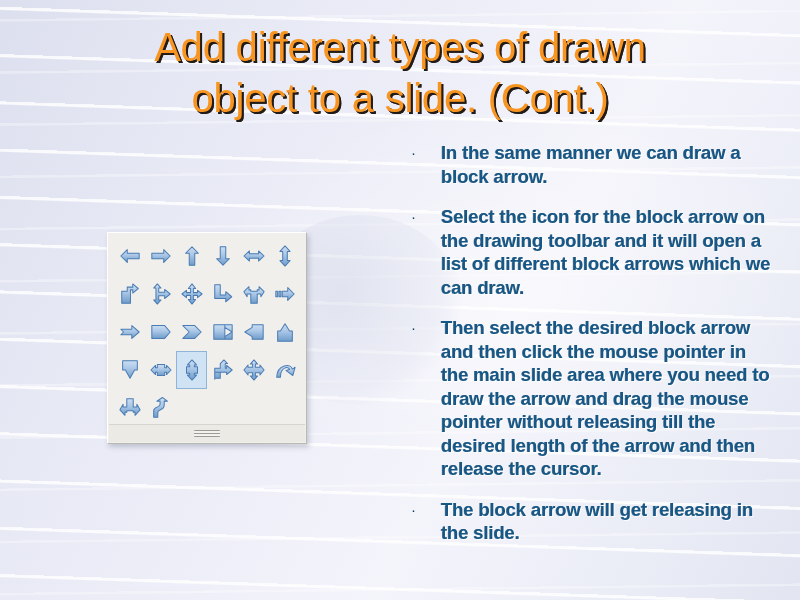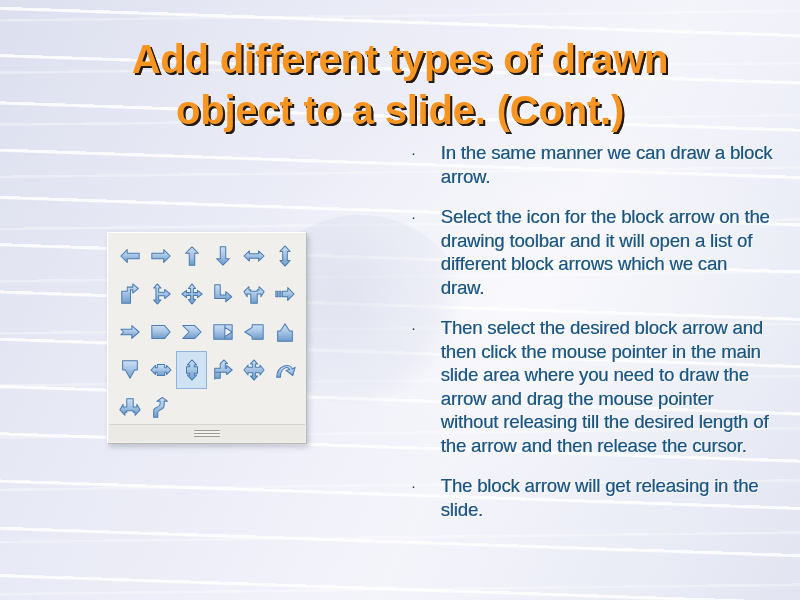--- a/index.html
+++ b/index.html
@@ -53,25 +53,25 @@
     left: 255px; top: 215px;
     width: 210px; height: 190px;
     border-radius: 50%;
     background: radial-gradient(circle at 42% 40%, rgba(205,210,228,0.45), rgba(210,215,232,0.22) 58%, rgba(255,255,255,0) 72%);
     pointer-events: none;
   }
 
   
   #title {
     position: absolute;
-    left: 40px; top: 34px;
+    left: 40px; top: 22px;
     width: 720px;
     text-align: center;
     font-size: 40px;
-    font-weight: bold;
+    font-weight: normal;
     line-height: 1.28;
     color: #F89521;
     text-shadow: 2px 2px 0 #221b17, 2px 2px 0 #221b17;
     letter-spacing: -0.2px;
     white-space: pre-line;
   }
 
   
   #body {
     position: absolute;
@@ -87,21 +87,21 @@
     flex: 0 0 30px;
     color: #123c62;
     font-size: 15px;
     line-height: 24px;
     text-align: left;
     padding-left: 6px;
   }
   .bullet-text {
     flex: 1 1 auto;
     font-size: 18.5px;
-    font-weight: normal;
+    font-weight: bold;
     line-height: 23.5px;
     color: #175785;
     text-shadow: 1px 1px 0 rgba(255,255,255,0.85), -0.5px -0.5px 0 rgba(13,45,80,0.55);
     letter-spacing: -0.15px;
   }
 
   
   #arrow-panel {
     position: absolute;
     left: 107px; top: 232px;

